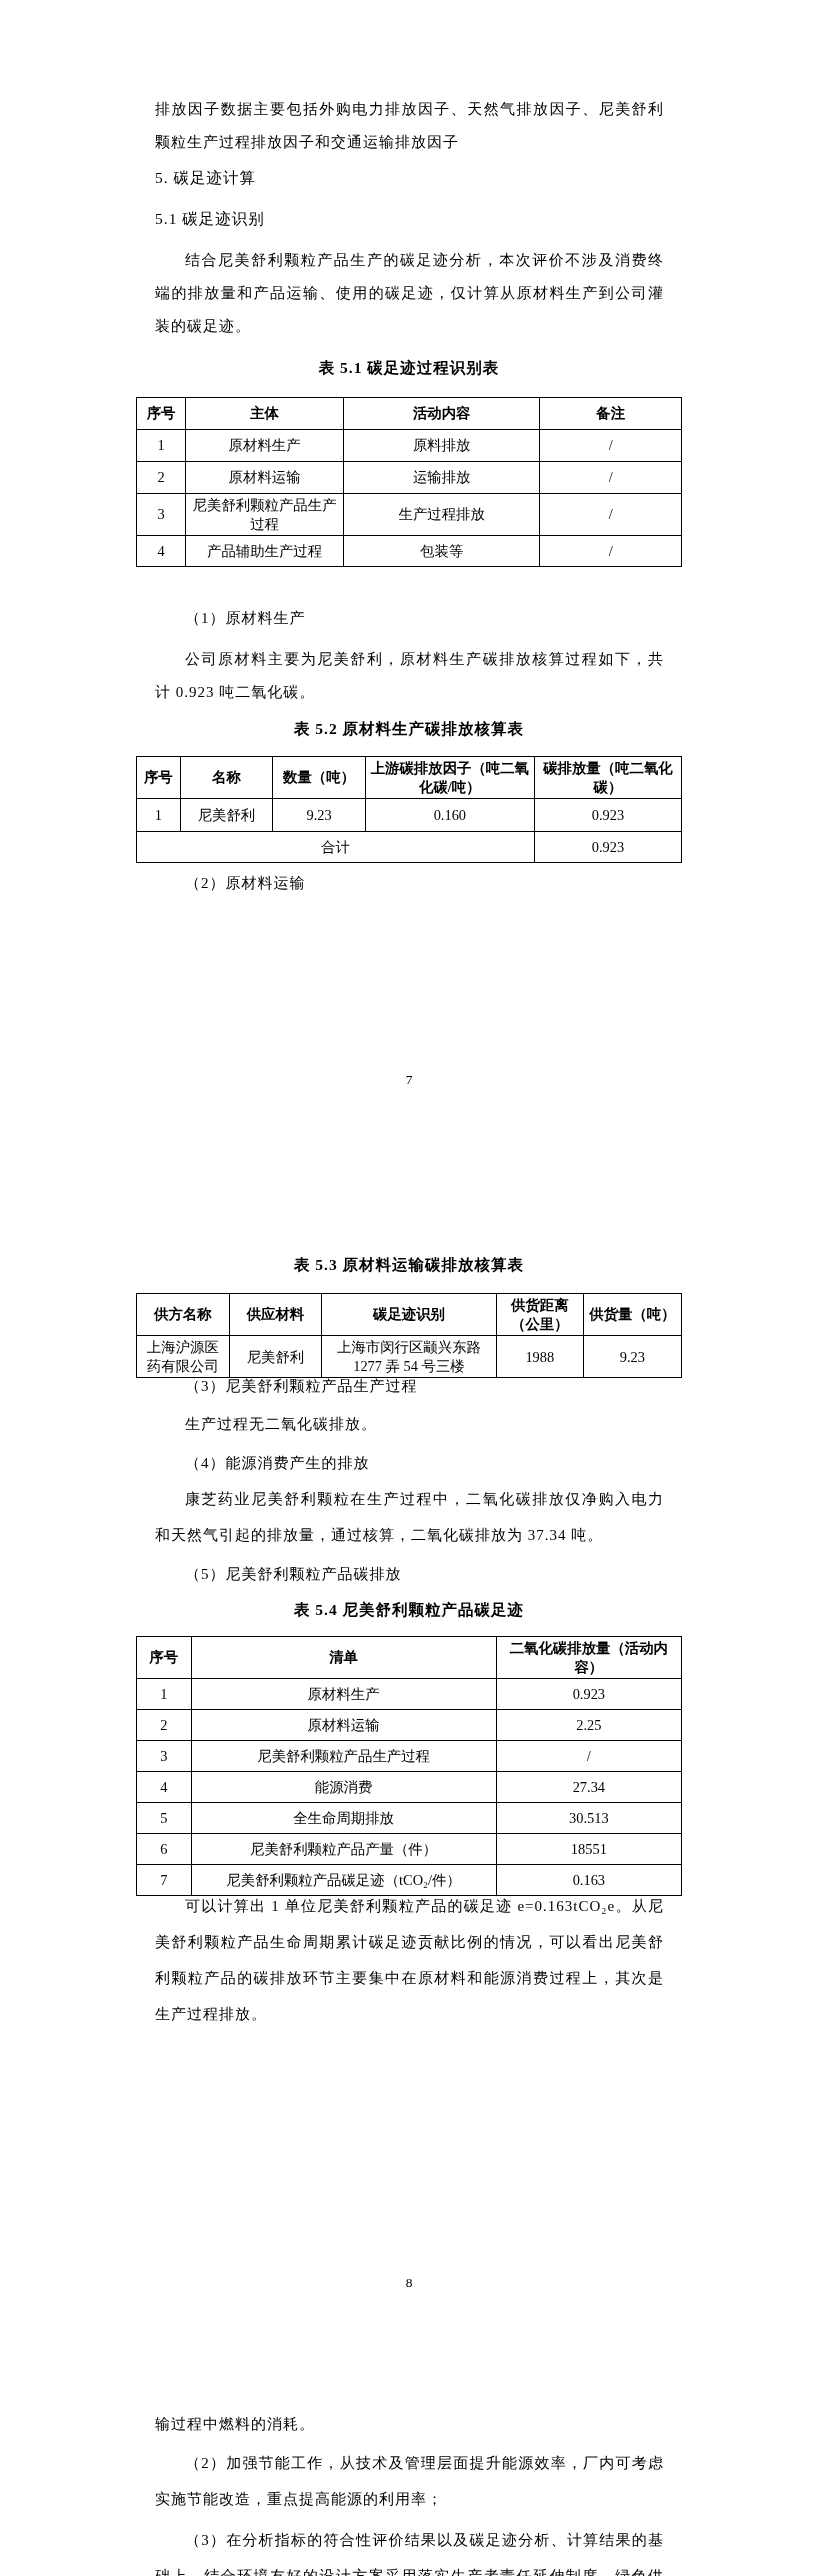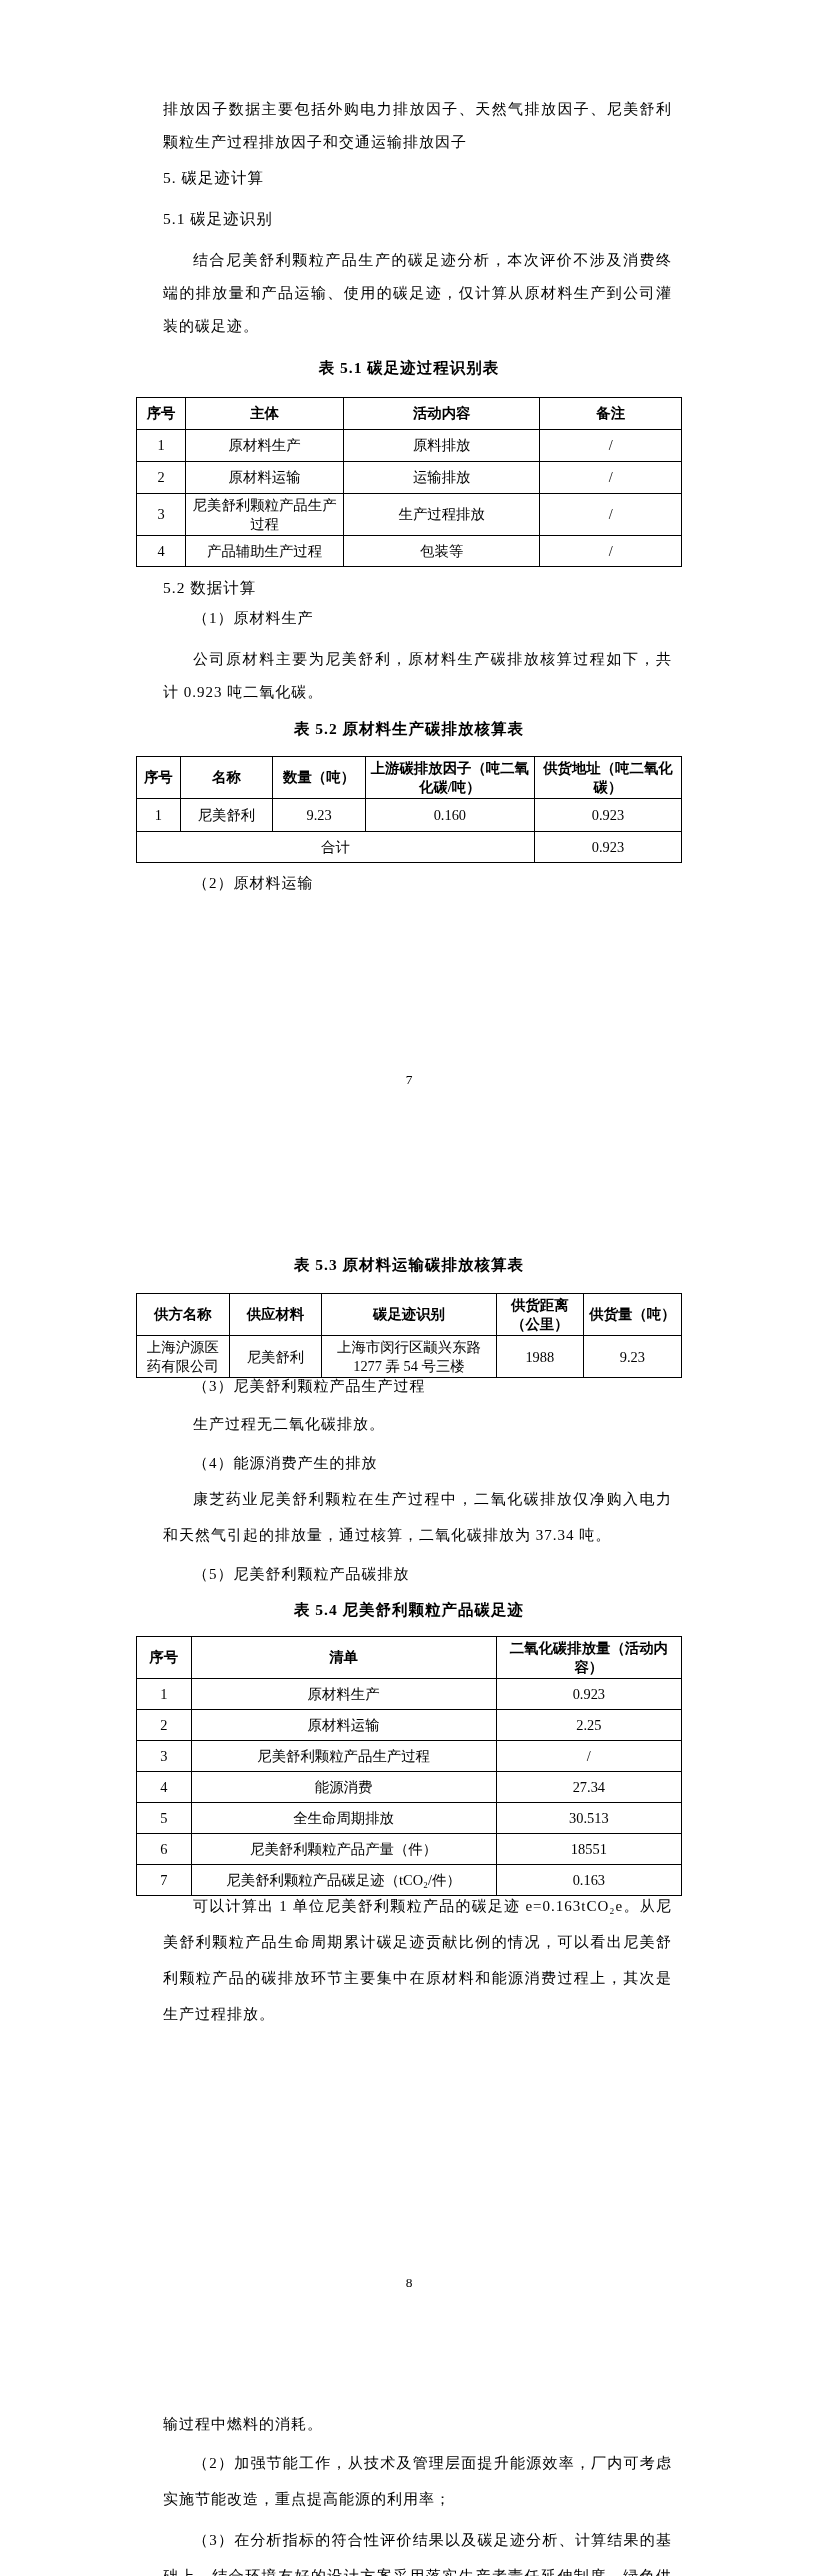--- a/index.html
+++ b/index.html
@@ -7,21 +7,21 @@
     position:relative;
     width:818px;
     height:3470px;
     background:#ffffff;
     font-family:"Liberation Serif","DejaVu Serif",serif;
     color:#000000;
     overflow:hidden;
   }
   .txt {
     position:absolute;
-    left:163px;
+    left:155px;
     width:509px;
     margin:0;
     font-size:15px;
     line-height:33px;
     text-align:justify;
     letter-spacing:1px;
   }
   .lh70 { line-height:36px; }
   .indent { text-indent:2em; }
   .h { font-weight:normal; font-size:15.5px; letter-spacing:1px; }
@@ -111,41 +111,40 @@
     </tr>
     <tr style="height:31px">
       <td>4</td>
       <td>产品辅助生产过程</td>
       <td>包装等</td>
       <td>/</td>
     </tr>
   </tbody>
     </table>
 
-  <div class="txt h" style="top:571px">5.2 数据计算</div>
   <p class="txt indent" style="top:602px">（1）原材料生产</p>
   <p class="txt indent" style="top:643px">公司原材料主要为尼美舒利，原材料生产碳排放核算过程如下，共计 0.923 吨二氧化碳。</p>
 
   <div class="tbl-title" style="top:719px">表 5.2 原材料生产碳排放核算表</div>
 
   <table class="doc" style="top:756px">
     <colgroup>
         <col style="width:8%">
         <col style="width:17%">
         <col style="width:17%">
         <col style="width:31%">
         <col style="width:27%">
       </colgroup>
     <tbody>
         <tr style="height:40px">
       <th>序号</th>
       <th>名称</th>
       <th>数量（吨）</th>
       <th>上游碳排放因子（吨二氧化碳/吨）</th>
-      <th>供货地址（吨二氧化碳）</th>
+      <th>碳排放量（吨二氧化碳）</th>
     </tr>
     <tr style="height:33px">
       <td>1</td>
       <td>尼美舒利</td>
       <td>9.23</td>
       <td>0.160</td>
       <td>0.923</td>
     </tr>
     <tr style="height:31px">
       <td colspan="4">合计</td>

